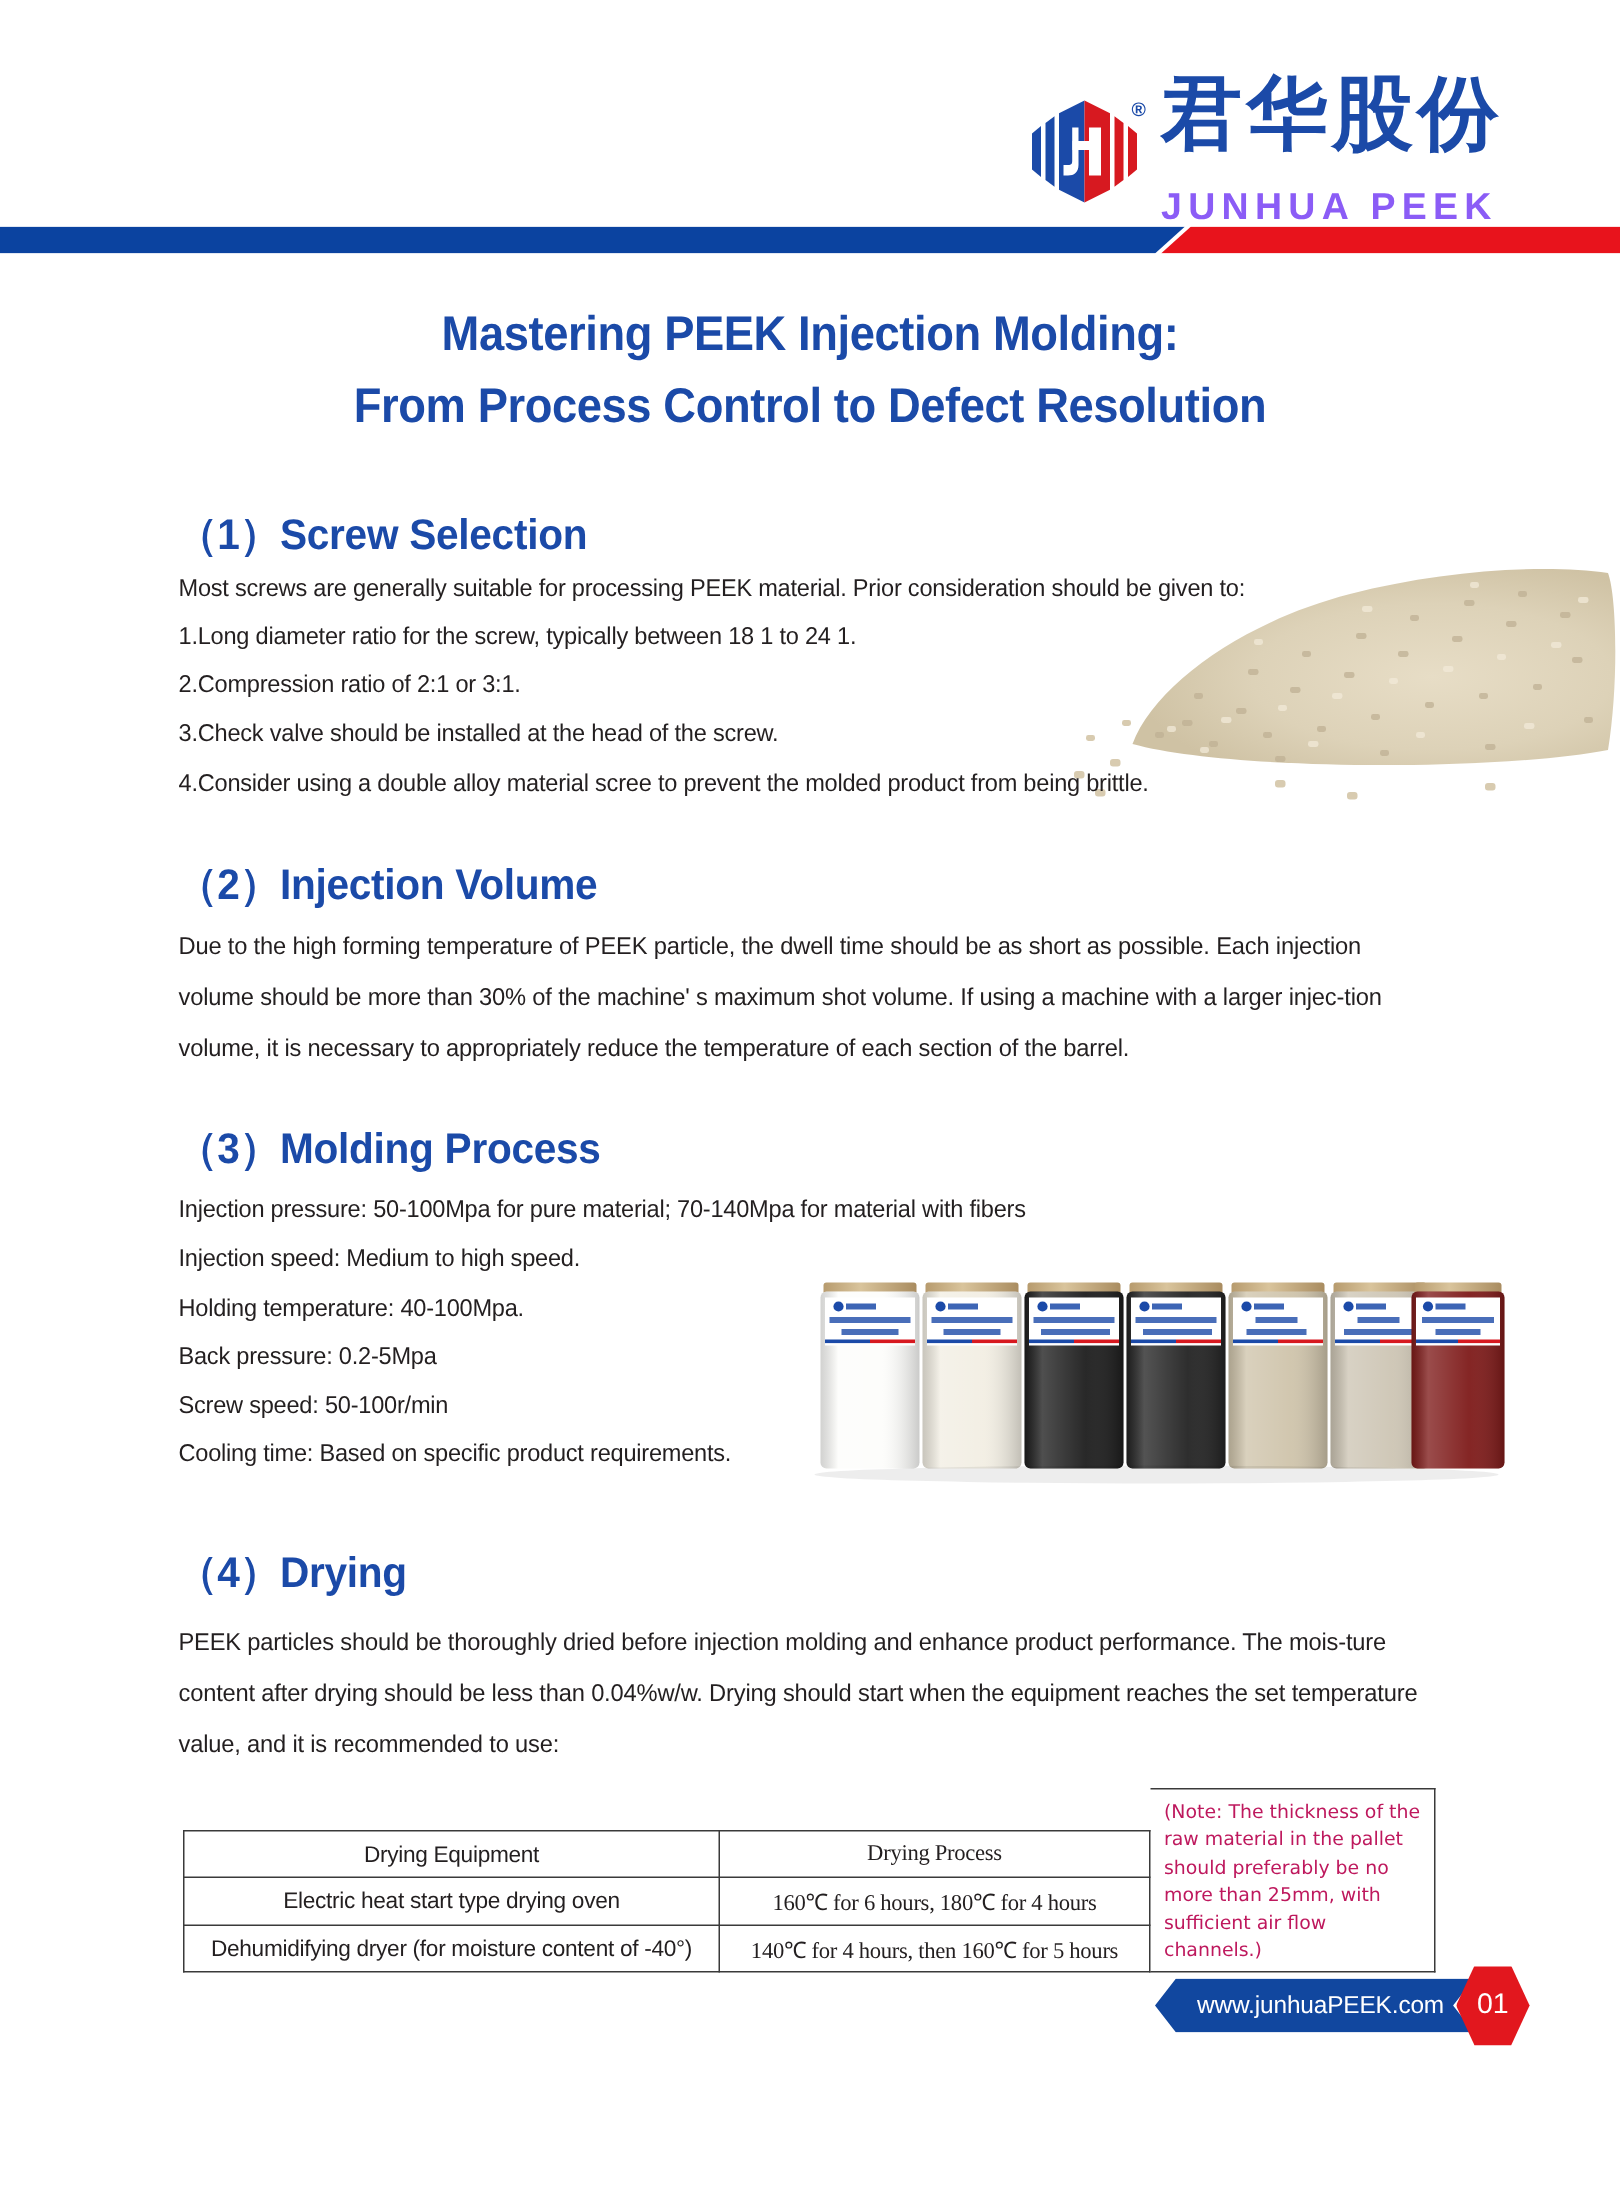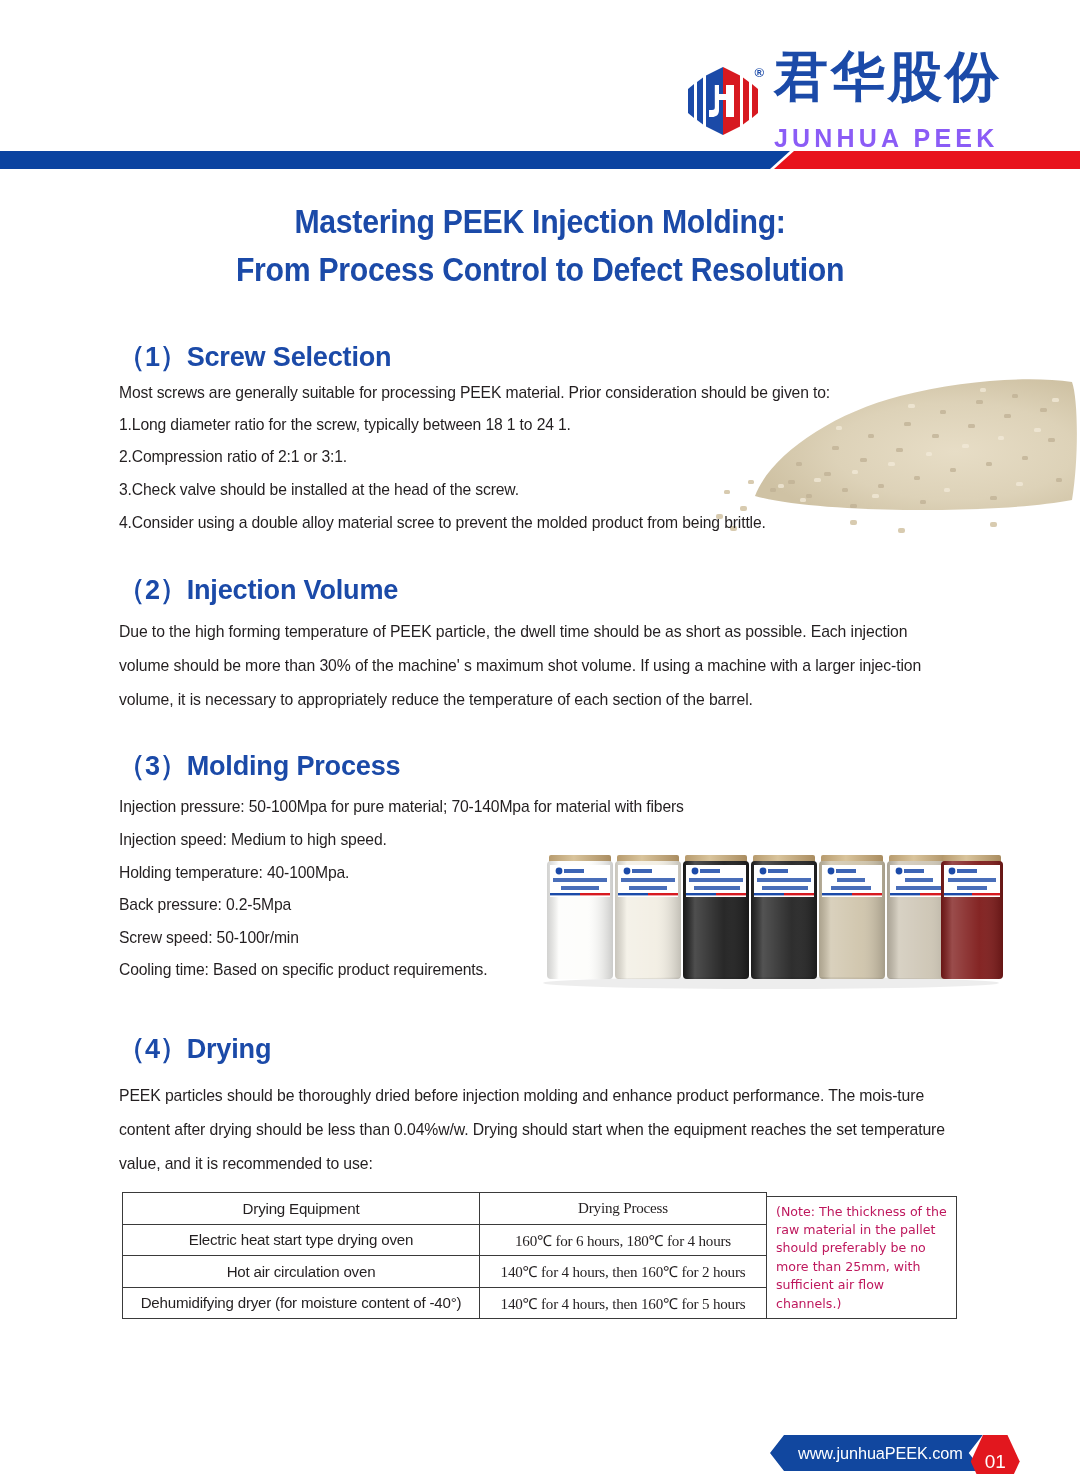--- a/index.html
+++ b/index.html
@@ -91,21 +91,21 @@
   table.dry td.c2 { width: 287px; font-family: Liberation Serif, serif; }
   .note-cell {
     width: 190px; border: 1.6px solid #3a3a3a; border-left: none;
     margin-left: 0;
     font-family: "DejaVu Sans", sans-serif;
     font-size: 12.6px; line-height: 18.4px;
     color: #be185d; padding: 6px 7px 5px 9px;
   }
 
   
-  .footer { position: absolute; left: 770px; top: 1435px; height: 36px; display: flex; }
+  .footer { position: absolute; left: 770px; top: 1319px; height: 36px; display: flex; align-items: center; }
   .footer-bar {
     position: relative; height: 36px; background: #11479f;
     display: flex; align-items: center; justify-content: center;
     padding: 0 20px 0 28px;
     clip-path: polygon(14px 0, 100% 0, calc(100% - 14px) 50%, 100% 100%, 14px 100%, 0 50%);
   }
   .footer-url { color: #fff; font-size: 16.3px; letter-spacing: -0.1px; }
   .footer-hex {
     position: relative; width: 49px; height: 53px; margin-left: -12px;
     background: #e2171e;
@@ -371,24 +371,20 @@
       <tbody>
         <tr>
           <td class="c1">Drying Equipment</td>
           <td class="c2">Drying Process</td>
         </tr>
         <tr>
           <td class="c1">Electric heat start type drying oven</td>
           <td class="c2">160℃ for 6 hours, 180℃ for 4 hours</td>
         </tr>
         <tr>
-          <td class="c1">Hot air circulation oven</td>
-          <td class="c2">140℃ for 4 hours, then 160℃ for 2 hours</td>
-        </tr>
-        <tr>
           <td class="c1">Dehumidifying dryer (for moisture content of -40°)</td>
           <td class="c2">140℃ for 4 hours, then 160℃ for 5 hours</td>
         </tr>
       </tbody>
     </table>
     <div class="note-cell">(Note: The thickness of the raw material in the pallet should preferably be no more than 25mm, with sufficient air flow channels.)</div>
   </div>
 
   <div class="footer">
     <div class="footer-bar">

